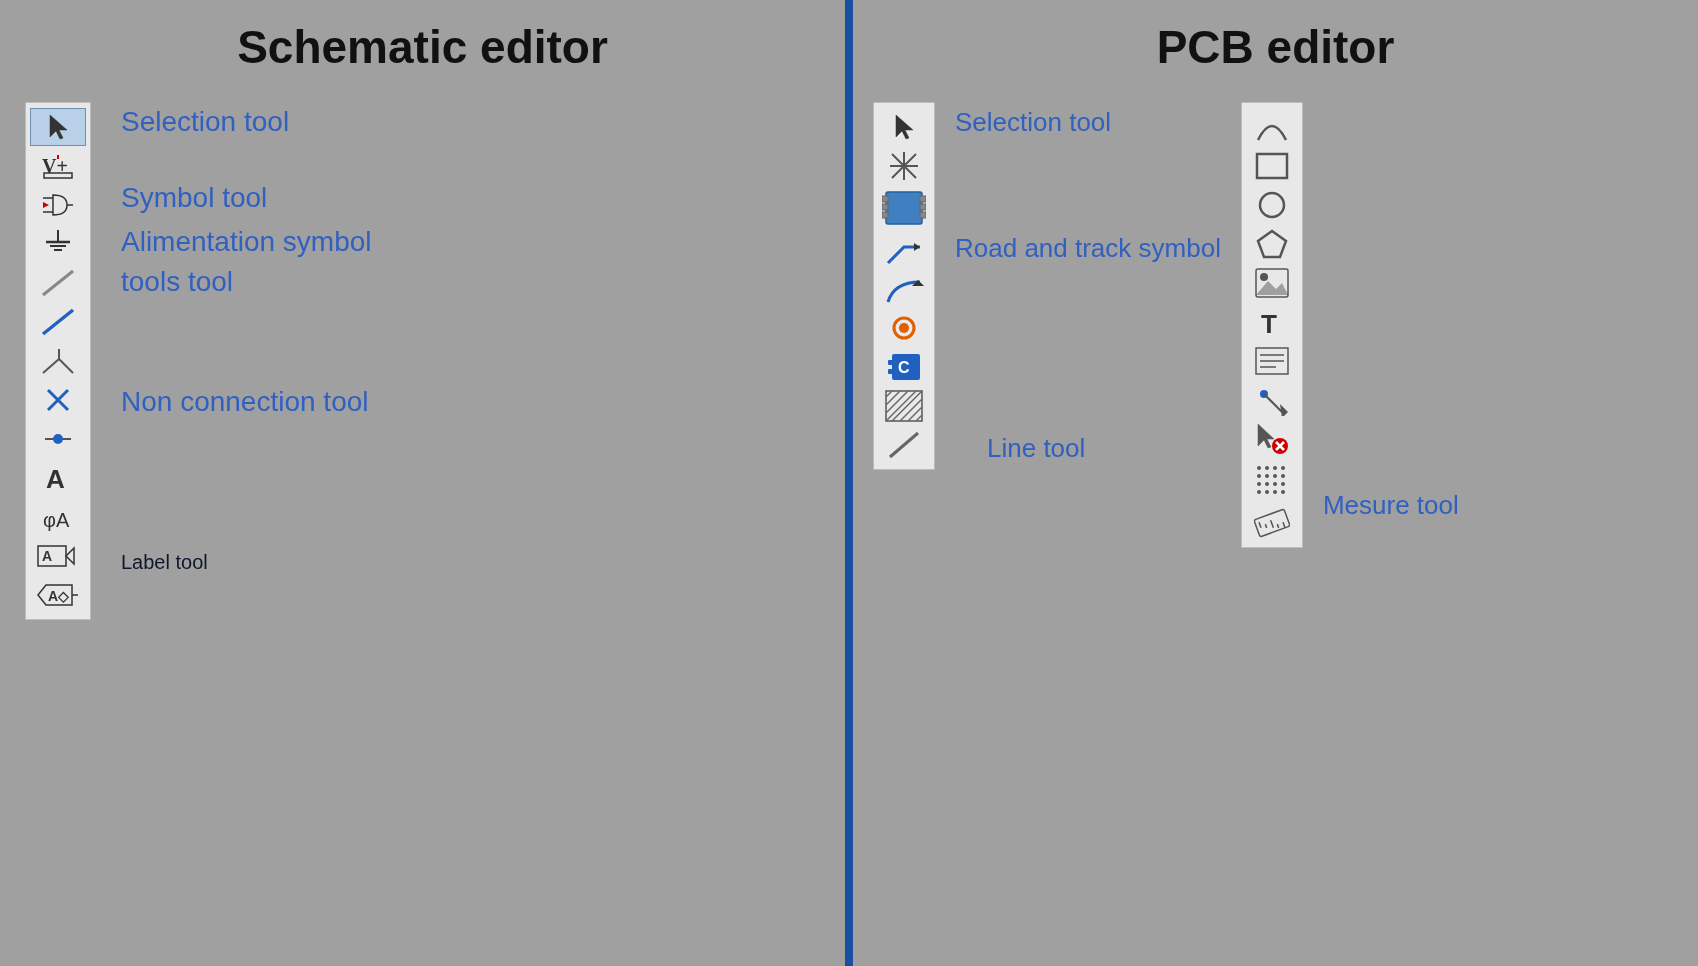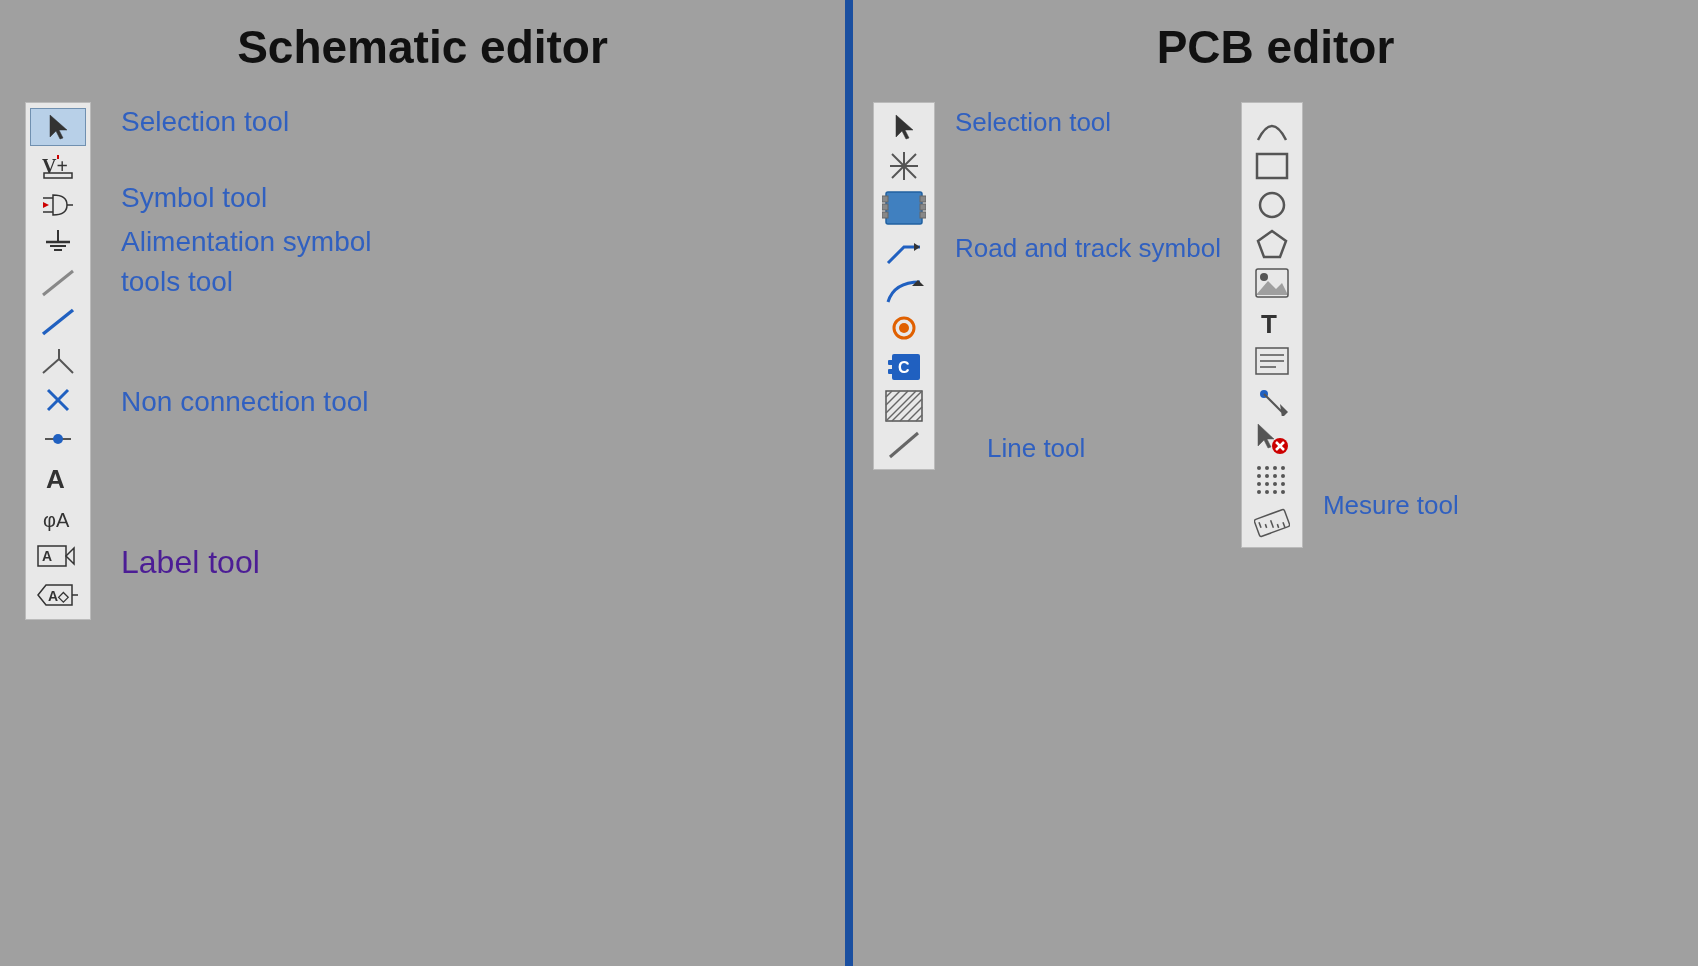--- a/index.html
+++ b/index.html
@@ -151,21 +151,21 @@
 
         <div style="height:40px; display:flex; align-items:center;">
           <span style="font-size:28px; color:#3060c0;">Non connection tool</span>
         </div>
 
         <div style="height:40px;"></div>
         <div style="height:40px;"></div>
         <div style="height:40px;"></div>
 
         <div style="height:40px; display:flex; align-items:center;">
-          <span style="font-size:32px; color:#4c1d95;">Label tool</span>
+          <span style="font-size:20px; color:#0f172a;">Label tool</span>
         </div>
       </div>
     </div>
   </div>
 
   <div style="width:8px; background:#1a4fa0; height:966px;"></div>
 
   <div style="flex:1; display:flex; flex-direction:column; align-items:center; padding-top:20px;">
     <div style="font-size:46px; font-weight:900; color:#111; margin-bottom:28px;">PCB editor</div>
 

